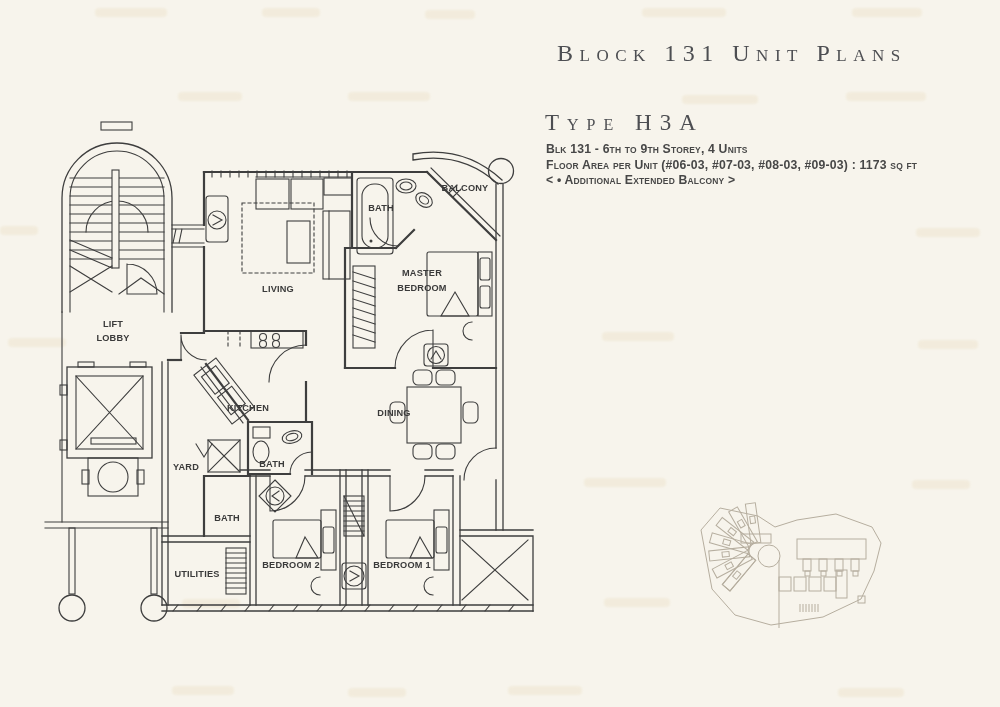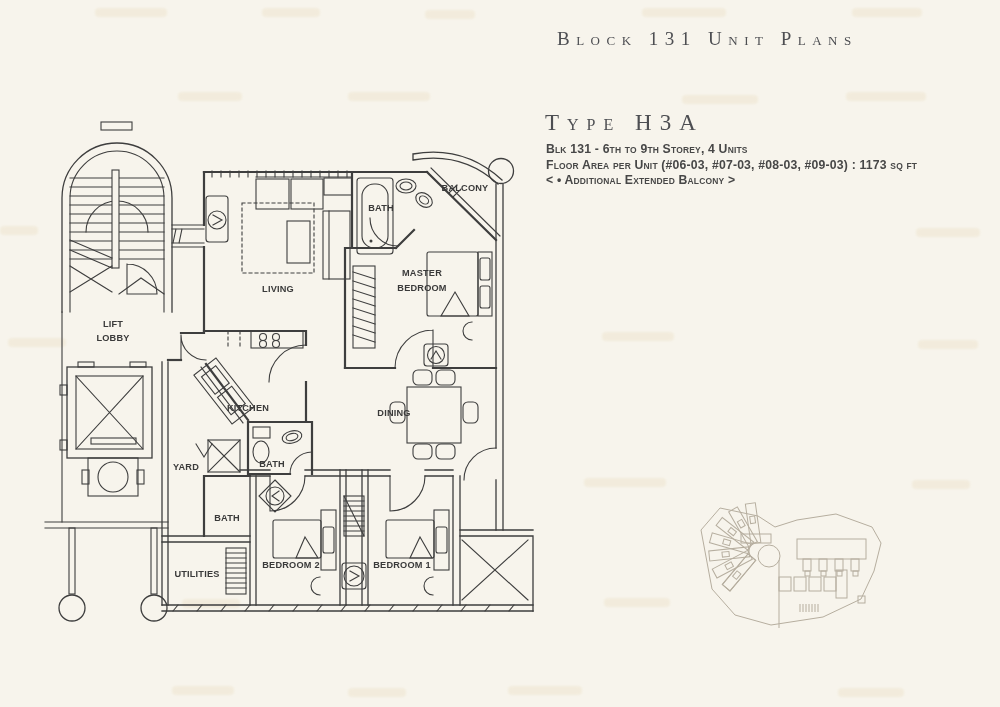--- a/index.html
+++ b/index.html
@@ -13,23 +13,23 @@
   .t  {stroke:#3e3e3e;stroke-width:1.1;fill:none;stroke-linecap:square}
   .t13{stroke:#3e3e3e;stroke-width:1.3;fill:none;stroke-linecap:square}
   .w  {stroke:#3e3e3e;stroke-width:2.2;fill:none;stroke-linecap:square}
   .d  {stroke-dasharray:3 3}
   .fillpaper{fill:#f7f4ec}
   .rl{font-family:"Liberation Sans",sans-serif;font-weight:700;font-size:9.2px;
       fill:#3a3a3a;text-anchor:middle;letter-spacing:.2px}
   .s  {stroke:#b6ae9f;stroke-width:1;fill:none}
   
   .page-title{
-    position:absolute;left:557px;top:28px;
+    position:absolute;left:557px;top:40px;
     font-family:"Liberation Serif",serif;font-variant-caps:small-caps;
-    font-size:19px;font-weight:500;letter-spacing:6.5px;color:#4d4e52;
+    font-size:24px;font-weight:500;letter-spacing:6.5px;color:#4d4e52;
     white-space:nowrap;
   }
   .type-heading{
     position:absolute;left:545px;top:110px;
     font-family:"Liberation Serif",serif;font-variant-caps:small-caps;
     font-size:23px;font-weight:500;letter-spacing:8px;color:#4d4e52;
     white-space:nowrap;
   }
   .unit-info{
     position:absolute;left:546px;top:141px;

